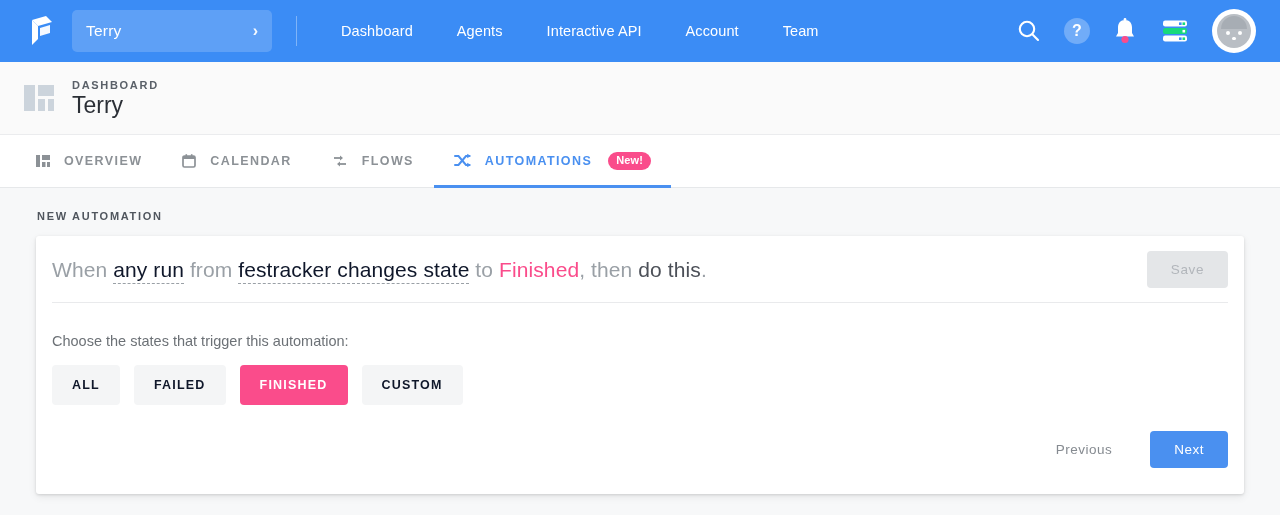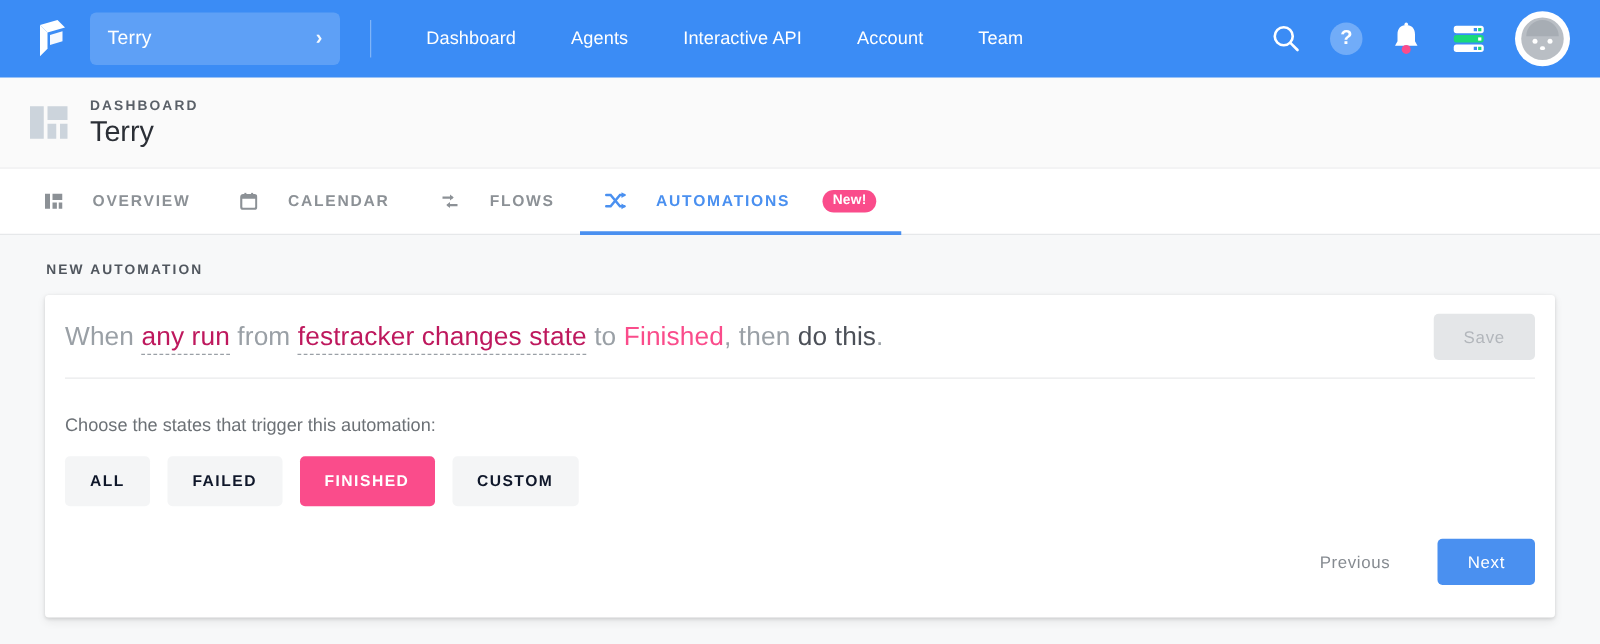--- a/index.html
+++ b/index.html
@@ -176,21 +176,21 @@
     height: 53px;
     background: #ffffff;
     border-bottom: 1px solid #e6e8ea;
     display: flex;
     align-items: stretch;
     padding-left: 24px;
   }
   .tab {
     display: flex;
     align-items: center;
-    gap: 24px;
+    gap: 14px;
     padding: 0 20px;
     font-size: 12.5px;
     letter-spacing: 1.4px;
     font-weight: 600;
     color: #8c9196;
     text-transform: uppercase;
     cursor: pointer;
     border-bottom: 3px solid transparent;
     position: relative;
     top: 1px;
@@ -250,21 +250,21 @@
     color: #4c5058;
     font-weight: 400;
     line-height: 1.3;
     padding-left: 0px;
     letter-spacing: .1px;
   }
   .sentence .dim { color: #9aa0a6; }
   .sentence .dash {
     border-bottom: 1px dashed #9aa0a6;
     padding-bottom: 2px;
-    color: #be185d;
+    color: #0f172a;
     cursor: pointer;
   }
   .sentence .pink { color: #fa4c8b; cursor: pointer; }
   .sentence .act { color: #4c5058; cursor: pointer; margin-top: 30px; }
 
   .card-actions { display: flex; align-items: center; gap: 4px; flex: 0 0 auto; }
   .btn-cancel {
     background: transparent;
     border: none;
     color: #74797f;

